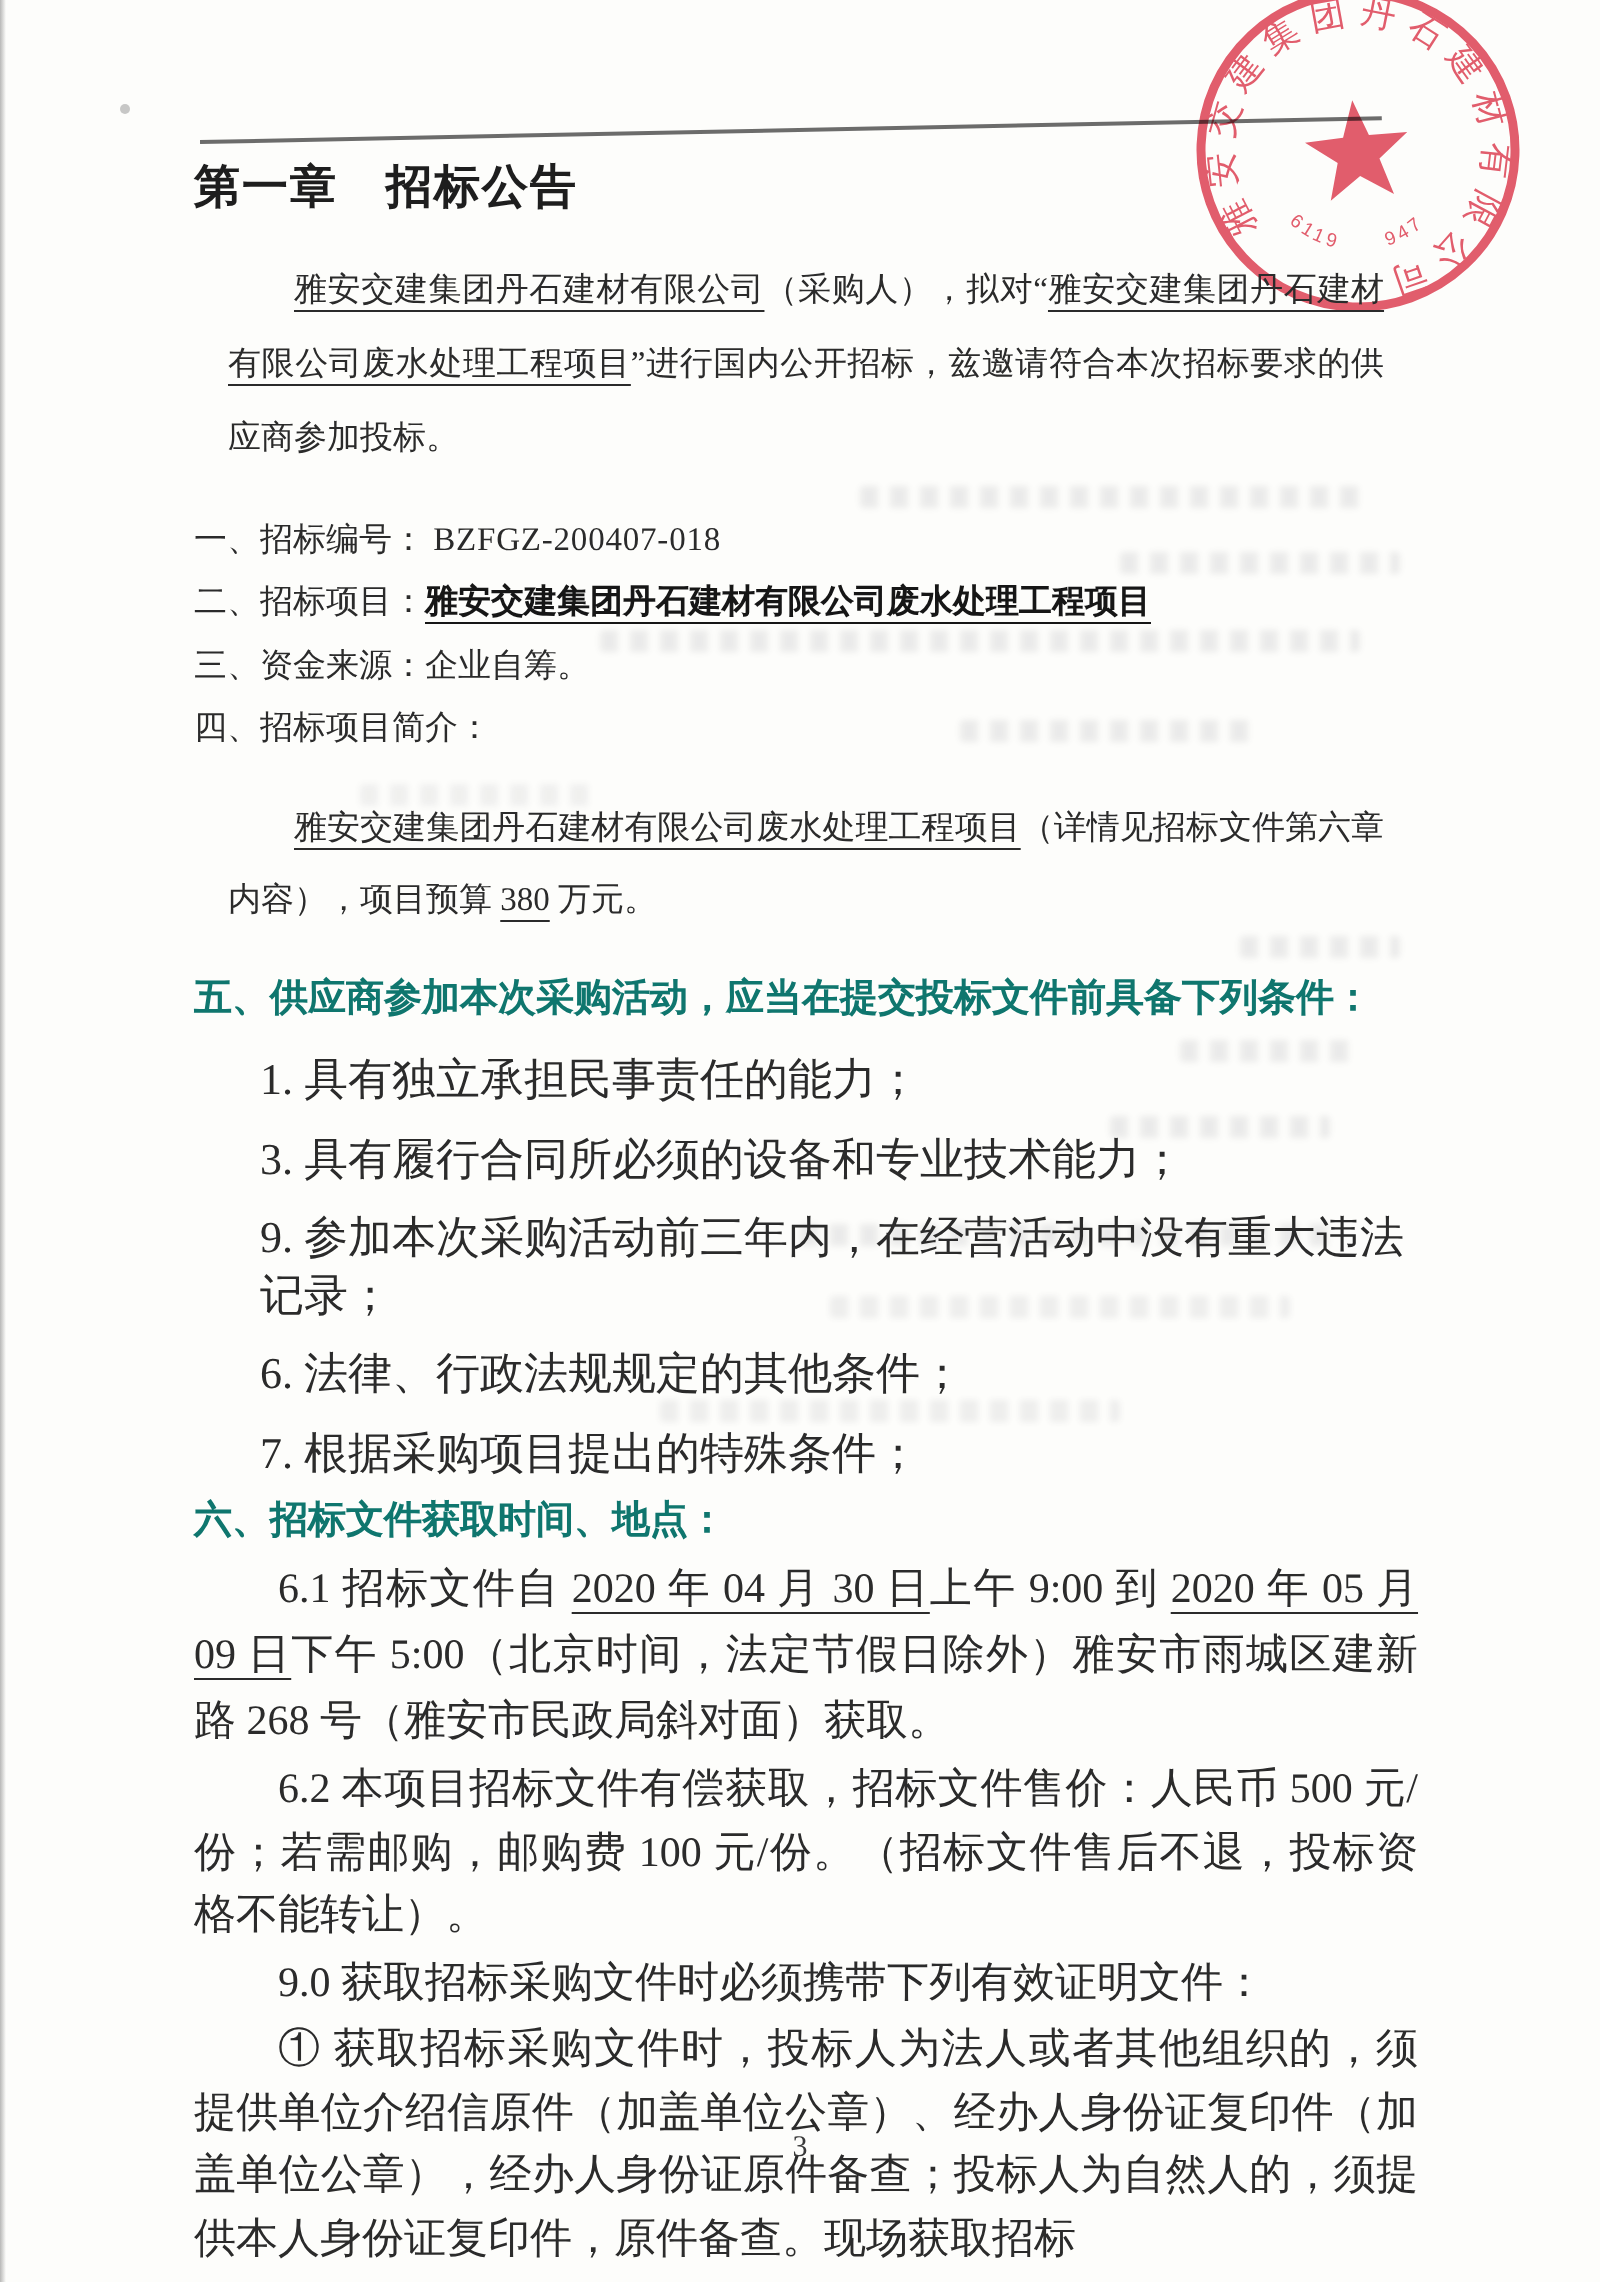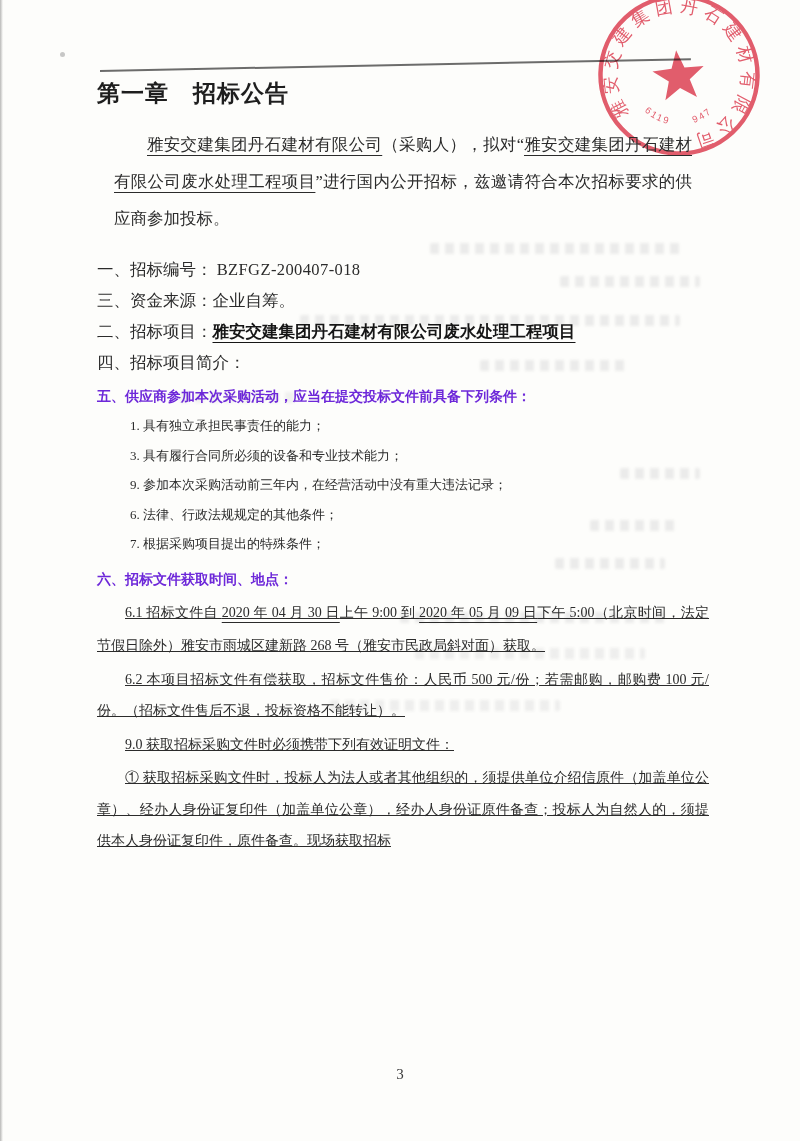--- a/index.html
+++ b/index.html
@@ -17,24 +17,24 @@
   .title{
     margin:0 0 14px 0;text-align:left;
     font-family:Liberation Mono, monospace;
     font-size:23px;font-weight:bold;letter-spacing:1px;color:#1e1e1e;
   }
   .para{margin:17px;text-align:justify;text-indent:2em;font-size:16.5px;line-height:37px;}
   .kv{font-size:16.5px;line-height:31px;}
   .kv .latin{letter-spacing:.4px;text-align:center;}
   .heading{
     font-family:"Liberation Sans","DejaVu Sans",sans-serif;
-    font-weight:bold;font-size:14px;line-height:30px;margin-top:3px;color:#6d28d9;
+    font-weight:bold;font-size:19px;line-height:30px;margin-top:3px;color:#0f766e;
   }
-  .cond{font-size:13px;line-height:28.5px;padding-left:33px;margin-top:1px;}
-  .p6{margin:2px 0 0 0;text-align:justify;text-indent:2em;font-size:14px;line-height:31.5px;text-decoration:underline;}
+  .cond{font-size:22px;line-height:28.5px;padding-left:33px;margin-top:11px;}
+  .p6{margin:2px 0 0 0;text-align:justify;text-indent:2em;font-size:21px;line-height:31.5px;}
   .p61{line-height:33px;}
   .u{text-decoration:underline;text-underline-offset:5px;text-decoration-thickness:1.2px;}
   .bold-sans{
     font-family:"Liberation Sans","DejaVu Sans",sans-serif;
     font-weight:bold;color:#161616;
   }
   .page-number{
     position:absolute;left:0;right:0;top:1066px;text-align:center;
     font-size:15px;color:#3a3a3a;
   }
@@ -100,26 +100,27 @@
   </svg>
 
   <div class="content">
 
     <h1 class="title">第一章　招标公告</h1>
 
     <p class="para"><span class="u">雅安交建集团丹石建材有限公司</span><span>（采购人），拟对“</span><span class="u">雅安交建集团丹石建材有限公司废水处理工程项目</span><span>”进行国内公开招标，兹邀请符合本次招标要求的供应商参加投标。</span></p>
 
     <div class="kv"><span>一、招标编号：  </span><span class="latin">BZFGZ-200407-018</span></div>
 
+    <div class="kv"><span>二、招标项目：</span><span class="u bold-sans">雅安交建集团丹石建材有限公司废水处理工程项目</span></div>
+
     <div class="kv"><span>三、资金来源：</span><span>企业自筹。</span></div>
-
-    <div class="kv"><span>二、招标项目：</span><span class="u bold-sans">雅安交建集团丹石建材有限公司废水处理工程项目</span></div>
 
     <div class="kv">四、招标项目简介：</div>
 
+    <p class="para" style="line-height:36px;"><span class="u">雅安交建集团丹石建材有限公司废水处理工程项目</span><span>（详情见招标文件第六章内容），项目预算 </span><span class="u">380</span><span> 万元。</span></p>
 
     <div class="heading">五、供应商参加本次采购活动，应当在提交投标文件前具备下列条件：</div>
 
     <div class="cond">1. 具有独立承担民事责任的能力；</div>
     <div class="cond">3. 具有履行合同所必须的设备和专业技术能力；</div>
     <div class="cond">9. 参加本次采购活动前三年内，在经营活动中没有重大违法记录；</div>
     <div class="cond">6. 法律、行政法规规定的其他条件；</div>
     <div class="cond">7. 根据采购项目提出的特殊条件；</div>
 
     <div class="heading" style="margin-top:5px;">六、招标文件获取时间、地点：</div>

